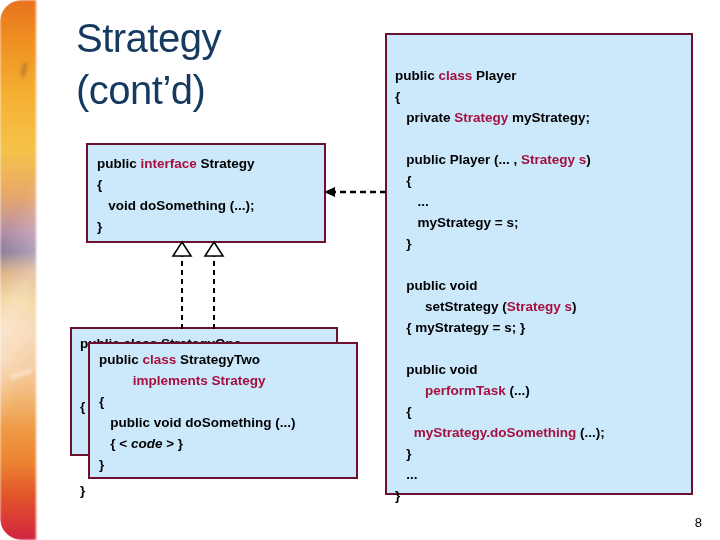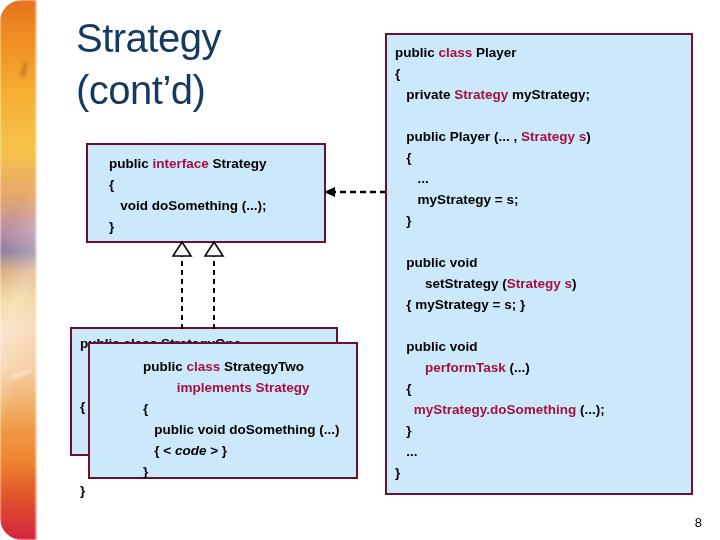--- a/index.html
+++ b/index.html
@@ -87,30 +87,30 @@
     font-size: 13.5px;
     line-height: 21px;
     color: #000000;
     white-space: pre;
   }
   .kw { color: #a5103f; font-weight: bold; }
   .plain-b { font-weight: bold; }
   .ital { font-style: italic; }
 
   #box-strategy  { left: 86px;  top: 143px; width: 240px; height: 100px; }
-  #box-strategy .code { padding: 8px 0 0 9px; margin-left: 12px; }
+  #box-strategy .code { padding: 8px 0 0 9px; }
 
   #box-player    { left: 385px; top: 33px;  width: 308px; height: 462px; }
-  #box-player .code { padding: 7px 4px 0 8px; }
+  #box-player .code { padding: 7px 4px 0 8px; margin-top: 23px; }
 
   #box-one       { left: 70px;  top: 327px; width: 268px; height: 129px; }
   #box-one .code { padding: 4px 0 0 8px; }
 
   #box-two       { left: 88px;  top: 342px; width: 270px; height: 137px; }
-  #box-two .code { padding: 12px 0 0 9px; margin-left: 44px; }
+  #box-two .code { padding: 5px 0 0 9px; }
 
   
   #page-number {
     position: absolute;
     right: 18px; bottom: 10px;
     font-size: 13px;
     color: #000000;
   }
 </style>
 </head>

